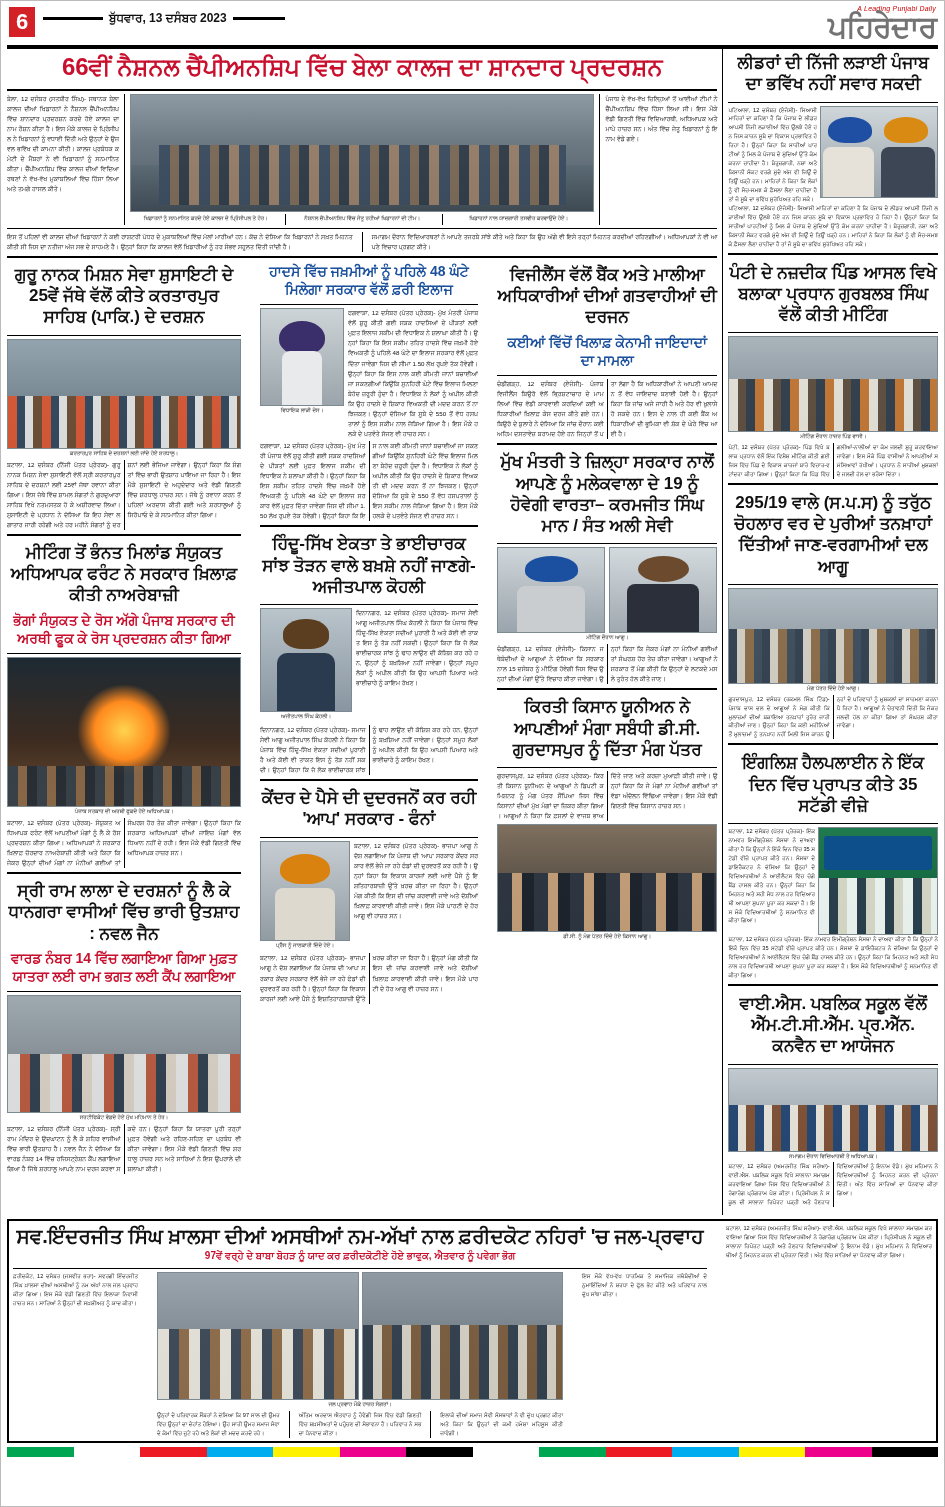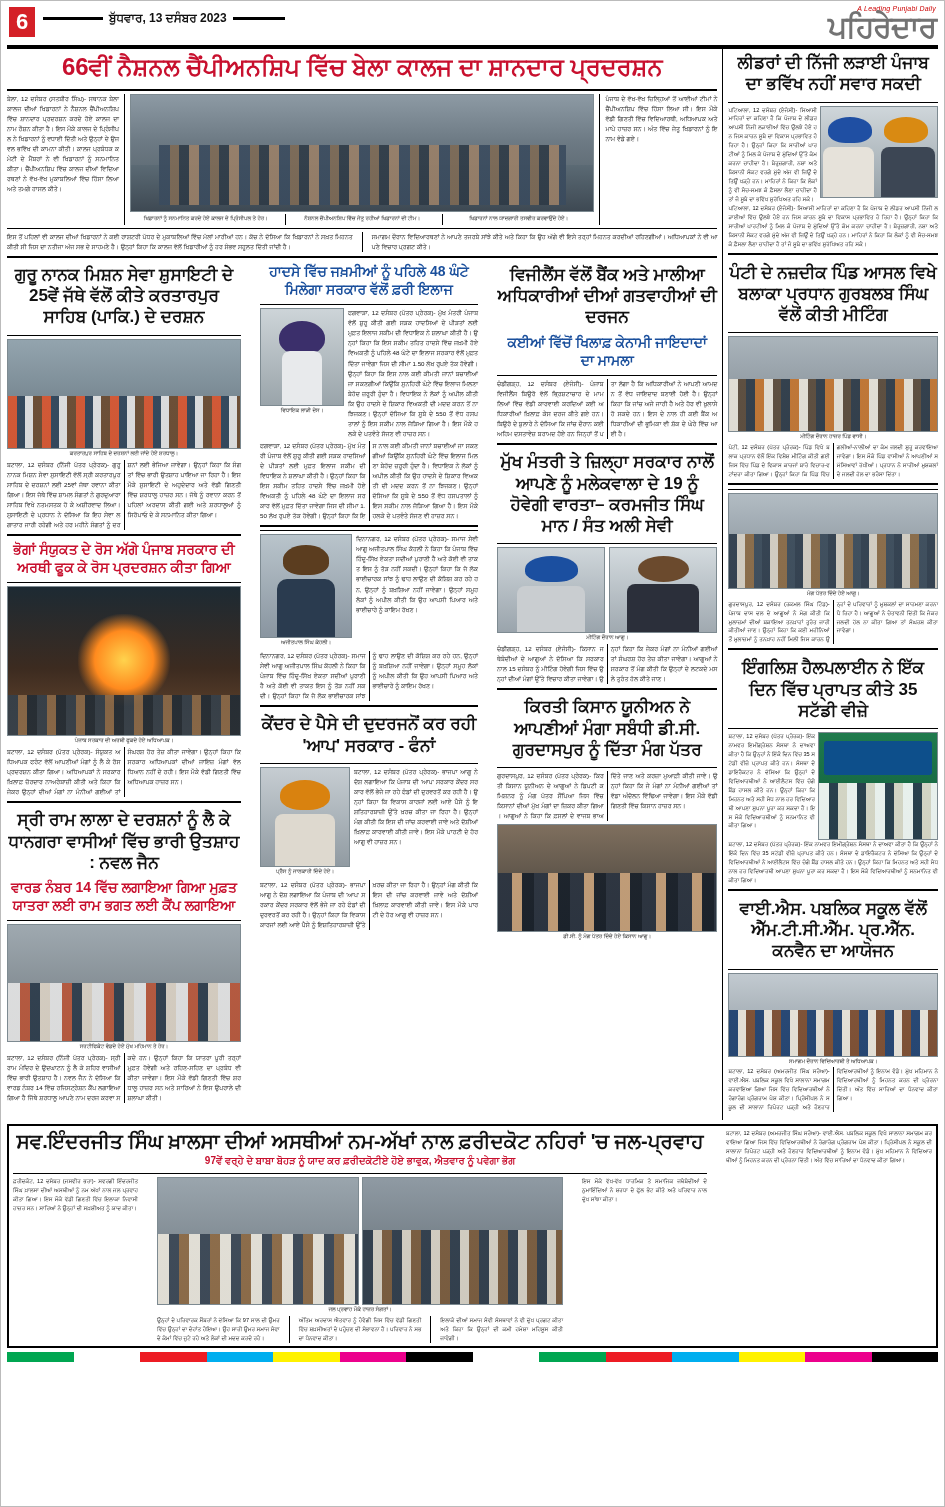--- a/index.html
+++ b/index.html
@@ -162,20 +162,21 @@
             <div class="photo" style="height:110px;background:linear-gradient(#93a4ae,#63727c);">
               <div style="position:absolute;left:0;right:0;bottom:0;height:52px;background:repeating-linear-gradient(90deg,#d9552f 0 9px,#2f4459 9px 17px,#e3e3e3 17px 25px,#6b4a2f 25px 34px);opacity:.92;"></div>
             </div>
             <div class="cap">ਕਰਤਾਰਪੁਰ ਸਾਹਿਬ ਦੇ ਦਰਸ਼ਨਾਂ ਲਈ ਜਾਂਦੇ ਹੋਏ ਸ਼ਰਧਾਲੂ।</div>
             <div class="txt cols2">ਬਟਾਲਾ, 12 ਦਸੰਬਰ (ਨਿੱਜੀ ਪੱਤਰ ਪ੍ਰੇਰਕ)- ਗੁਰੂ ਨਾਨਕ ਮਿਸ਼ਨ ਸੇਵਾ ਸੁਸਾਇਟੀ ਵੱਲੋਂ ਸ੍ਰੀ ਕਰਤਾਰਪੁਰ ਸਾਹਿਬ ਦੇ ਦਰਸ਼ਨਾਂ ਲਈ 25ਵਾਂ ਜੱਥਾ ਰਵਾਨਾ ਕੀਤਾ ਗਿਆ। ਇਸ ਜੱਥੇ ਵਿੱਚ ਸ਼ਾਮਲ ਸੰਗਤਾਂ ਨੇ ਗੁਰਦੁਆਰਾ ਸਾਹਿਬ ਵਿਖੇ ਨਤਮਸਤਕ ਹੋ ਕੇ ਅਸ਼ੀਰਵਾਦ ਲਿਆ। ਸੁਸਾਇਟੀ ਦੇ ਪ੍ਰਧਾਨ ਨੇ ਦੱਸਿਆ ਕਿ ਇਹ ਸੇਵਾ ਲਗਾਤਾਰ ਜਾਰੀ ਰਹੇਗੀ ਅਤੇ ਹਰ ਮਹੀਨੇ ਸੰਗਤਾਂ ਨੂੰ ਦਰਸ਼ਨਾਂ ਲਈ ਭੇਜਿਆ ਜਾਵੇਗਾ। ਉਨ੍ਹਾਂ ਕਿਹਾ ਕਿ ਸੰਗਤਾਂ ਵਿੱਚ ਭਾਰੀ ਉਤਸ਼ਾਹ ਪਾਇਆ ਜਾ ਰਿਹਾ ਹੈ। ਇਸ ਮੌਕੇ ਸੁਸਾਇਟੀ ਦੇ ਅਹੁਦੇਦਾਰ ਅਤੇ ਵੱਡੀ ਗਿਣਤੀ ਵਿੱਚ ਸ਼ਰਧਾਲੂ ਹਾਜ਼ਰ ਸਨ। ਜੱਥੇ ਨੂੰ ਰਵਾਨਾ ਕਰਨ ਤੋਂ ਪਹਿਲਾਂ ਅਰਦਾਸ ਕੀਤੀ ਗਈ ਅਤੇ ਸ਼ਰਧਾਲੂਆਂ ਨੂੰ ਸਿਰੋਪਾਓ ਦੇ ਕੇ ਸਨਮਾਨਿਤ ਕੀਤਾ ਗਿਆ।</div>
           </div>
 
           <div class="hr2"></div>
 
           <div class="sec">
+            <div class="headline xs">ਮੀਟਿੰਗ ਤੋਂ ਭੰਨਤ ਮਿਲਾਂਡ ਸੰਯੁਕਤ ਅਧਿਆਪਕ ਫਰੰਟ ਨੇ ਸਰਕਾਰ ਖ਼ਿਲਾਫ਼ ਕੀਤੀ ਨਾਅਰੇਬਾਜ਼ੀ</div>
             <div class="subhead red">ਭੋਗਾਂ ਸੰਯੁਕਤ ਦੇ ਰੋਸ ਅੱਗੇ ਪੰਜਾਬ ਸਰਕਾਰ ਦੀ ਅਰਥੀ ਫੂਕ ਕੇ ਰੋਸ ਪ੍ਰਦਰਸ਼ਨ ਕੀਤਾ ਗਿਆ</div>
             <div class="hr"></div>
             <div class="photo" style="height:150px;background:linear-gradient(#1d2a33,#3c2b20 55%,#6b4b30);">
               <div style="position:absolute;left:30%;top:18%;width:40%;height:62%;background:radial-gradient(ellipse at center,#ffd34d,#ff8a1e 45%,rgba(0,0,0,0) 72%);"></div>
               <div style="position:absolute;left:0;right:0;bottom:0;height:40px;background:repeating-linear-gradient(90deg,#34404b 0 10px,#8b6a49 10px 19px,#222c35 19px 29px);opacity:.9;"></div>
             </div>
             <div class="cap">ਪੰਜਾਬ ਸਰਕਾਰ ਦੀ ਅਰਥੀ ਫੂਕਦੇ ਹੋਏ ਅਧਿਆਪਕ।</div>
             <div class="txt cols2">ਬਟਾਲਾ, 12 ਦਸੰਬਰ (ਪੱਤਰ ਪ੍ਰੇਰਕ)- ਸੰਯੁਕਤ ਅਧਿਆਪਕ ਫਰੰਟ ਵੱਲੋਂ ਆਪਣੀਆਂ ਮੰਗਾਂ ਨੂੰ ਲੈ ਕੇ ਰੋਸ ਪ੍ਰਦਰਸ਼ਨ ਕੀਤਾ ਗਿਆ। ਅਧਿਆਪਕਾਂ ਨੇ ਸਰਕਾਰ ਖ਼ਿਲਾਫ਼ ਜ਼ੋਰਦਾਰ ਨਾਅਰੇਬਾਜ਼ੀ ਕੀਤੀ ਅਤੇ ਕਿਹਾ ਕਿ ਜੇਕਰ ਉਨ੍ਹਾਂ ਦੀਆਂ ਮੰਗਾਂ ਨਾ ਮੰਨੀਆਂ ਗਈਆਂ ਤਾਂ ਸੰਘਰਸ਼ ਹੋਰ ਤੇਜ਼ ਕੀਤਾ ਜਾਵੇਗਾ। ਉਨ੍ਹਾਂ ਕਿਹਾ ਕਿ ਸਰਕਾਰ ਅਧਿਆਪਕਾਂ ਦੀਆਂ ਜਾਇਜ਼ ਮੰਗਾਂ ਵੱਲ ਧਿਆਨ ਨਹੀਂ ਦੇ ਰਹੀ। ਇਸ ਮੌਕੇ ਵੱਡੀ ਗਿਣਤੀ ਵਿੱਚ ਅਧਿਆਪਕ ਹਾਜ਼ਰ ਸਨ।</div>
           </div>
 
@@ -209,20 +210,21 @@
                 <div class="cap">ਵਿਧਾਇਕ ਲਾੜੀ ਦੇਸ।</div>
               </div>
               <div style="flex:1;" class="txt">ਫਗਵਾੜਾ, 12 ਦਸੰਬਰ (ਪੱਤਰ ਪ੍ਰੇਰਕ)- ਮੁੱਖ ਮੰਤਰੀ ਪੰਜਾਬ ਵੱਲੋਂ ਸ਼ੁਰੂ ਕੀਤੀ ਗਈ ਸੜਕ ਹਾਦਸਿਆਂ ਦੇ ਪੀੜਤਾਂ ਲਈ ਮੁਫ਼ਤ ਇਲਾਜ ਸਕੀਮ ਦੀ ਵਿਧਾਇਕ ਨੇ ਸ਼ਲਾਘਾ ਕੀਤੀ ਹੈ। ਉਨ੍ਹਾਂ ਕਿਹਾ ਕਿ ਇਸ ਸਕੀਮ ਤਹਿਤ ਹਾਦਸੇ ਵਿੱਚ ਜਖ਼ਮੀ ਹੋਏ ਵਿਅਕਤੀ ਨੂੰ ਪਹਿਲੇ 48 ਘੰਟੇ ਦਾ ਇਲਾਜ ਸਰਕਾਰ ਵੱਲੋਂ ਮੁਫ਼ਤ ਦਿੱਤਾ ਜਾਵੇਗਾ ਜਿਸ ਦੀ ਸੀਮਾ 1.50 ਲੱਖ ਰੁਪਏ ਤੱਕ ਹੋਵੇਗੀ। ਉਨ੍ਹਾਂ ਕਿਹਾ ਕਿ ਇਸ ਨਾਲ ਕਈ ਕੀਮਤੀ ਜਾਨਾਂ ਬਚਾਈਆਂ ਜਾ ਸਕਣਗੀਆਂ ਕਿਉਂਕਿ ਸੁਨਹਿਰੀ ਘੰਟੇ ਵਿੱਚ ਇਲਾਜ ਮਿਲਣਾ ਬੇਹੱਦ ਜ਼ਰੂਰੀ ਹੁੰਦਾ ਹੈ। ਵਿਧਾਇਕ ਨੇ ਲੋਕਾਂ ਨੂੰ ਅਪੀਲ ਕੀਤੀ ਕਿ ਉਹ ਹਾਦਸੇ ਦੇ ਸ਼ਿਕਾਰ ਵਿਅਕਤੀ ਦੀ ਮਦਦ ਕਰਨ ਤੋਂ ਨਾ ਝਿਜਕਣ। ਉਨ੍ਹਾਂ ਦੱਸਿਆ ਕਿ ਸੂਬੇ ਦੇ 550 ਤੋਂ ਵੱਧ ਹਸਪਤਾਲਾਂ ਨੂੰ ਇਸ ਸਕੀਮ ਨਾਲ ਜੋੜਿਆ ਗਿਆ ਹੈ। ਇਸ ਮੌਕੇ ਹਲਕੇ ਦੇ ਪਤਵੰਤੇ ਸੱਜਣ ਵੀ ਹਾਜ਼ਰ ਸਨ।</div>
             </div>
             <div class="txt cols2" style="margin-top:2px;">ਫਗਵਾੜਾ, 12 ਦਸੰਬਰ (ਪੱਤਰ ਪ੍ਰੇਰਕ)- ਮੁੱਖ ਮੰਤਰੀ ਪੰਜਾਬ ਵੱਲੋਂ ਸ਼ੁਰੂ ਕੀਤੀ ਗਈ ਸੜਕ ਹਾਦਸਿਆਂ ਦੇ ਪੀੜਤਾਂ ਲਈ ਮੁਫ਼ਤ ਇਲਾਜ ਸਕੀਮ ਦੀ ਵਿਧਾਇਕ ਨੇ ਸ਼ਲਾਘਾ ਕੀਤੀ ਹੈ। ਉਨ੍ਹਾਂ ਕਿਹਾ ਕਿ ਇਸ ਸਕੀਮ ਤਹਿਤ ਹਾਦਸੇ ਵਿੱਚ ਜਖ਼ਮੀ ਹੋਏ ਵਿਅਕਤੀ ਨੂੰ ਪਹਿਲੇ 48 ਘੰਟੇ ਦਾ ਇਲਾਜ ਸਰਕਾਰ ਵੱਲੋਂ ਮੁਫ਼ਤ ਦਿੱਤਾ ਜਾਵੇਗਾ ਜਿਸ ਦੀ ਸੀਮਾ 1.50 ਲੱਖ ਰੁਪਏ ਤੱਕ ਹੋਵੇਗੀ। ਉਨ੍ਹਾਂ ਕਿਹਾ ਕਿ ਇਸ ਨਾਲ ਕਈ ਕੀਮਤੀ ਜਾਨਾਂ ਬਚਾਈਆਂ ਜਾ ਸਕਣਗੀਆਂ ਕਿਉਂਕਿ ਸੁਨਹਿਰੀ ਘੰਟੇ ਵਿੱਚ ਇਲਾਜ ਮਿਲਣਾ ਬੇਹੱਦ ਜ਼ਰੂਰੀ ਹੁੰਦਾ ਹੈ। ਵਿਧਾਇਕ ਨੇ ਲੋਕਾਂ ਨੂੰ ਅਪੀਲ ਕੀਤੀ ਕਿ ਉਹ ਹਾਦਸੇ ਦੇ ਸ਼ਿਕਾਰ ਵਿਅਕਤੀ ਦੀ ਮਦਦ ਕਰਨ ਤੋਂ ਨਾ ਝਿਜਕਣ। ਉਨ੍ਹਾਂ ਦੱਸਿਆ ਕਿ ਸੂਬੇ ਦੇ 550 ਤੋਂ ਵੱਧ ਹਸਪਤਾਲਾਂ ਨੂੰ ਇਸ ਸਕੀਮ ਨਾਲ ਜੋੜਿਆ ਗਿਆ ਹੈ। ਇਸ ਮੌਕੇ ਹਲਕੇ ਦੇ ਪਤਵੰਤੇ ਸੱਜਣ ਵੀ ਹਾਜ਼ਰ ਸਨ।</div>
           </div>
 
           <div class="hr2"></div>
 
           <div class="sec">
+            <div class="headline xs">ਹਿੰਦੂ-ਸਿੱਖ ਏਕਤਾ ਤੇ ਭਾਈਚਾਰਕ ਸਾਂਝ ਤੋੜਨ ਵਾਲੇ ਬਖ਼ਸ਼ੇ ਨਹੀਂ ਜਾਣਗੇ-ਅਜੀਤਪਾਲ ਕੋਹਲੀ</div>
             <div class="hr"></div>
             <div class="flexrow" style="gap:4px;">
               <div style="width:92px;">
                 <div class="photo" style="height:104px;background:linear-gradient(#b9c4cb,#8995a0);">
                   <div style="position:absolute;left:24%;top:10px;width:52%;height:30px;border-radius:50% 50% 40% 40%;background:#5b3d1f;"></div>
                   <div style="position:absolute;left:18%;top:44px;width:64%;height:60px;background:#2a3b4f;border-radius:10px 10px 0 0;"></div>
                 </div>
                 <div class="cap">ਅਜੀਤਪਾਲ ਸਿੰਘ ਕੋਹਲੀ।</div>
               </div>
               <div style="flex:1;" class="txt">ਦਿਨਾਨਗਰ, 12 ਦਸੰਬਰ (ਪੱਤਰ ਪ੍ਰੇਰਕ)- ਸਮਾਜ ਸੇਵੀ ਆਗੂ ਅਜੀਤਪਾਲ ਸਿੰਘ ਕੋਹਲੀ ਨੇ ਕਿਹਾ ਕਿ ਪੰਜਾਬ ਵਿੱਚ ਹਿੰਦੂ-ਸਿੱਖ ਏਕਤਾ ਸਦੀਆਂ ਪੁਰਾਣੀ ਹੈ ਅਤੇ ਕੋਈ ਵੀ ਤਾਕਤ ਇਸ ਨੂੰ ਤੋੜ ਨਹੀਂ ਸਕਦੀ। ਉਨ੍ਹਾਂ ਕਿਹਾ ਕਿ ਜੋ ਲੋਕ ਭਾਈਚਾਰਕ ਸਾਂਝ ਨੂੰ ਢਾਹ ਲਾਉਣ ਦੀ ਕੋਸ਼ਿਸ਼ ਕਰ ਰਹੇ ਹਨ, ਉਨ੍ਹਾਂ ਨੂੰ ਬਖ਼ਸ਼ਿਆ ਨਹੀਂ ਜਾਵੇਗਾ। ਉਨ੍ਹਾਂ ਸਮੂਹ ਲੋਕਾਂ ਨੂੰ ਅਪੀਲ ਕੀਤੀ ਕਿ ਉਹ ਆਪਸੀ ਪਿਆਰ ਅਤੇ ਭਾਈਚਾਰੇ ਨੂੰ ਕਾਇਮ ਰੱਖਣ।</div>
@@ -321,20 +323,21 @@
         <div class="headline xs">ਪੰਟੀ ਦੇ ਨਜ਼ਦੀਕ ਪਿੰਡ ਆਸਲ ਵਿਖੇ ਬਲਾਕਾ ਪ੍ਰਧਾਨ ਗੁਰਬਲਬ ਸਿੰਘ ਵੱਲੋਂ ਕੀਤੀ ਮੀਟਿੰਗ</div>
         <div class="hr"></div>
         <div class="photo" style="height:96px;background:linear-gradient(#aab4bb,#7d8790);">
           <div style="position:absolute;left:0;right:0;bottom:0;height:52px;background:repeating-linear-gradient(90deg,#e6e2d8 0 9px,#5a4a3a 9px 17px,#2d3a47 17px 26px,#c2742f 26px 35px);opacity:.93;"></div>
         </div>
         <div class="cap">ਮੀਟਿੰਗ ਦੌਰਾਨ ਹਾਜ਼ਰ ਪਿੰਡ ਵਾਸੀ।</div>
         <div class="txt s5 cols2">ਪੰਟੀ, 12 ਦਸੰਬਰ (ਪੱਤਰ ਪ੍ਰੇਰਕ)- ਪਿੰਡ ਵਿਖੇ ਬਲਾਕ ਪ੍ਰਧਾਨ ਵੱਲੋਂ ਇੱਕ ਵਿਸ਼ੇਸ਼ ਮੀਟਿੰਗ ਕੀਤੀ ਗਈ ਜਿਸ ਵਿੱਚ ਪਿੰਡ ਦੇ ਵਿਕਾਸ ਕਾਰਜਾਂ ਬਾਰੇ ਵਿਚਾਰ-ਵਟਾਂਦਰਾ ਕੀਤਾ ਗਿਆ। ਉਨ੍ਹਾਂ ਕਿਹਾ ਕਿ ਪਿੰਡ ਵਿੱਚ ਗਲੀਆਂ-ਨਾਲੀਆਂ ਦਾ ਕੰਮ ਜਲਦੀ ਸ਼ੁਰੂ ਕਰਵਾਇਆ ਜਾਵੇਗਾ। ਇਸ ਮੌਕੇ ਪਿੰਡ ਵਾਸੀਆਂ ਨੇ ਆਪਣੀਆਂ ਸਮੱਸਿਆਵਾਂ ਰੱਖੀਆਂ। ਪ੍ਰਧਾਨ ਨੇ ਸਾਰੀਆਂ ਮੁਸ਼ਕਲਾਂ ਦੇ ਜਲਦੀ ਹੱਲ ਦਾ ਭਰੋਸਾ ਦਿੱਤਾ।</div>
       </div>
 
       <div class="rcard">
+        <div class="headline xs">295/19 ਵਾਲੇ (ਸ.ਪ.ਸ) ਨੂੰ ਤਰੁੱਠ ਚੋਹਲਾਰ ਵਰ ਦੇ ਪੁਰੀਆਂ ਤਨਖ਼ਾਹਾਂ ਦਿੱਤੀਆਂ ਜਾਣ-ਵਰਗਾਮੀਆਂ ਦਲ ਆਗੂ</div>
         <div class="hr"></div>
         <div class="photo" style="height:96px;background:linear-gradient(#b2bcc3,#7f8992);">
           <div style="position:absolute;left:0;right:0;bottom:0;height:54px;background:repeating-linear-gradient(90deg,#2f3d4c 0 8px,#d5cfc3 8px 16px,#8a6a45 16px 25px,#3a4a59 25px 33px);opacity:.93;"></div>
         </div>
         <div class="cap">ਮੰਗ ਪੱਤਰ ਦਿੰਦੇ ਹੋਏ ਆਗੂ।</div>
         <div class="txt s5 cols2">ਗੁਰਦਾਸਪੁਰ, 12 ਦਸੰਬਰ (ਰਕਮਲ ਸਿੰਘ ਟਿੰਡ)- ਪੰਜਾਬ ਦਾਸ ਦਲ ਦੇ ਆਗੂਆਂ ਨੇ ਮੰਗ ਕੀਤੀ ਕਿ ਮੁਲਾਜ਼ਮਾਂ ਦੀਆਂ ਬਕਾਇਆ ਤਨਖ਼ਾਹਾਂ ਤੁਰੰਤ ਜਾਰੀ ਕੀਤੀਆਂ ਜਾਣ। ਉਨ੍ਹਾਂ ਕਿਹਾ ਕਿ ਕਈ ਮਹੀਨਿਆਂ ਤੋਂ ਮੁਲਾਜ਼ਮਾਂ ਨੂੰ ਤਨਖ਼ਾਹ ਨਹੀਂ ਮਿਲੀ ਜਿਸ ਕਾਰਨ ਉਨ੍ਹਾਂ ਦੇ ਪਰਿਵਾਰਾਂ ਨੂੰ ਮੁਸ਼ਕਲਾਂ ਦਾ ਸਾਹਮਣਾ ਕਰਨਾ ਪੈ ਰਿਹਾ ਹੈ। ਆਗੂਆਂ ਨੇ ਚੇਤਾਵਨੀ ਦਿੱਤੀ ਕਿ ਜੇਕਰ ਜਲਦੀ ਹੱਲ ਨਾ ਕੀਤਾ ਗਿਆ ਤਾਂ ਸੰਘਰਸ਼ ਕੀਤਾ ਜਾਵੇਗਾ।</div>
       </div>
 
       <div class="rcard">
         <div class="headline xs">ਇੰਗਲਿਸ਼ ਹੈਲਪਲਾਈਨ ਨੇ ਇੱਕ ਦਿਨ ਵਿੱਚ ਪ੍ਰਾਪਤ ਕੀਤੇ 35 ਸਟੱਡੀ ਵੀਜ਼ੇ</div>

